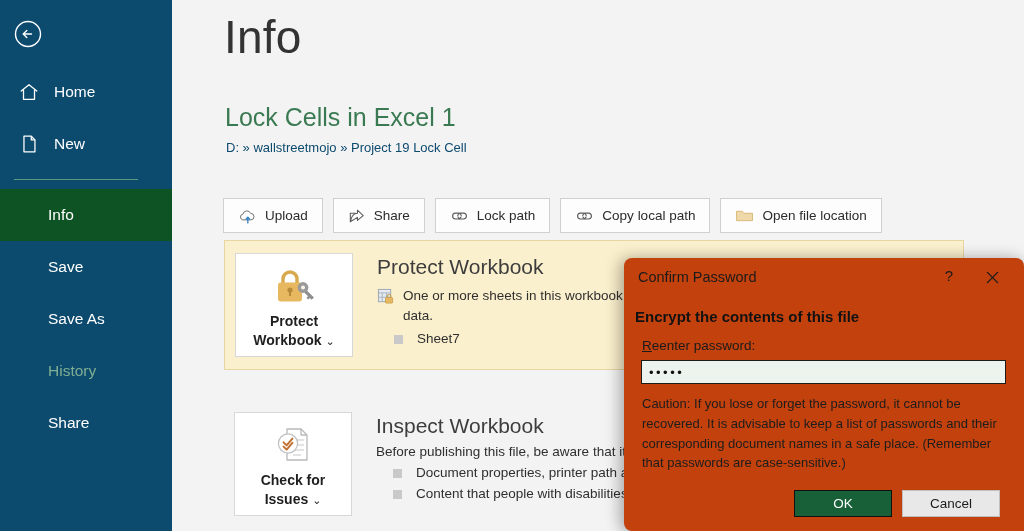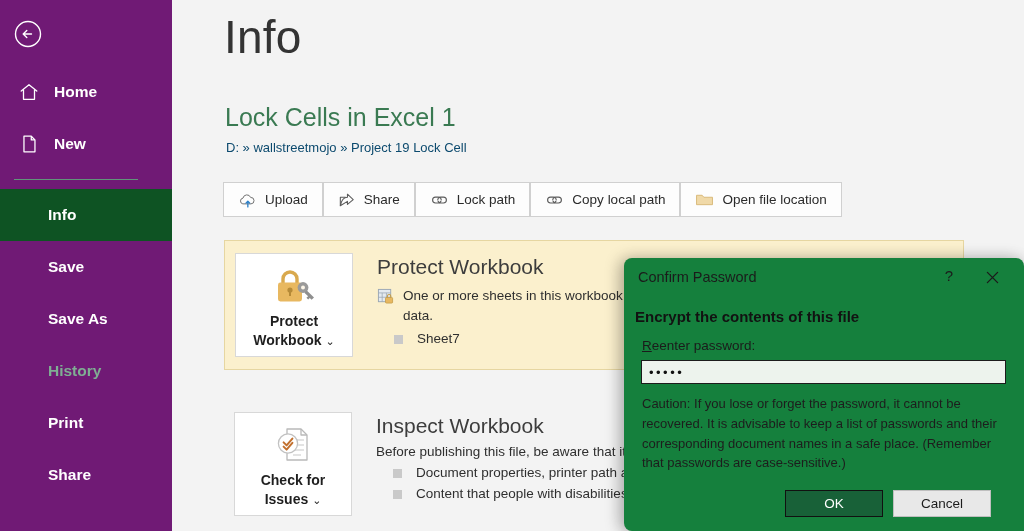--- a/index.html
+++ b/index.html
@@ -8,22 +8,21 @@
     overflow: hidden;
     font-family: "Liberation Sans", sans-serif;
     background: #f3f3f3;
   }
   #app { position: relative; width: 1024px; height: 531px; }
 
   
   .sidebar {
     position: absolute; left: 0; top: 0;
     width: 201px; height: 531px;
-    background: #701a75;
-    font-weight: bold;
+    background: #0c4a6e;
   }
   .back-btn {
     position: absolute; left: 12px; top: 18px;
     width: 32px; height: 32px;
     cursor: pointer;
   }
   .nav-list { position: absolute; top: 66px; left: 0; width: 172px; }
   .nav-item {
     position: relative;
     height: 52px;
@@ -56,21 +55,21 @@
   }
   .file-title {
     position: absolute; left: 53px; top: 103px;
     font-size: 25px; color: #3a7a52; font-weight: 400;
   }
   .breadcrumb {
     position: absolute; left: 54px; top: 140px;
     font-size: 13px; color: #0c4a6e;
   }
 
-  .toolbar { position: absolute; left: 51px; top: 182px; display: flex; }
+  .toolbar { position: absolute; left: 51px; top: 198px; display: flex; gap: 10px; }
   .tbtn {
     height: 35px;
     background: #fdfdfd;
     border: 1px solid #d0d0d0;
     display: flex; align-items: center;
     padding: 0 14px;
     font-size: 13.5px; color: #2b2b2b;
     cursor: pointer;
     white-space: nowrap;
   }
@@ -124,21 +123,21 @@
     width: 9px; height: 9px; background: #c9c9c9;
     margin: 6px 14px 0 17px; flex: 0 0 auto;
   }
   .plain-desc { margin-top: 7px; font-size: 13.5px; color: #2f2f2f; }
 
   
   .dialog {
     position: absolute;
     left: 624px; top: 258px;
     width: 400px; height: 273px;
-    background: #15803d;
+    background: #c2410c;
     border-top-left-radius: 8px;
     border-bottom-left-radius: 8px;
     border-top-right-radius: 8px;
     box-shadow: -5px 0 16px rgba(0,0,0,.20), 0 3px 16px rgba(0,0,0,.18);
     overflow: hidden;
   }
   .dlg-title {
     position: absolute; left: 14px; top: 11px;
     font-size: 14.5px; color: #1b1b1b;
   }
@@ -172,21 +171,21 @@
     font-size: 13px; letter-spacing: 2.5px; color: #111;
     cursor: text;
   }
   .dlg-caution {
     position: absolute; left: 18px; top: 136px;
     width: 366px;
     font-size: 13px; color: #1d1d1d; line-height: 1.52;
   }
   .dlg-buttons {
     position: absolute; left: 0; bottom: 14px; width: 400px;
-    display: flex; justify-content: flex-end; gap: 10px; padding-right: 33px;
+    display: flex; justify-content: flex-end; gap: 10px; padding-right: 24px;
   }
   .dbtn {
     width: 98px; height: 27px;
     font-size: 13.5px;
     display: flex; align-items: center; justify-content: center;
     cursor: pointer;
   }
   .dbtn.primary {
     background: #186138; color: #ffffff;
     border: 1.6px solid #111111;
@@ -243,23 +242,20 @@
       </div>
 
       <div class="nav-item noicon">
         <span class="nav-label">Save As</span>
       </div>
 
       <div class="nav-item noicon dim">
         <span class="nav-label">History</span>
       </div>
 
-      <div class="nav-item noicon">
-        <span class="nav-label">Print</span>
-      </div>
 
       <div class="nav-item noicon">
         <span class="nav-label">Share</span>
       </div>
 
     </div>
   </div>
 
   <div class="main">
 

